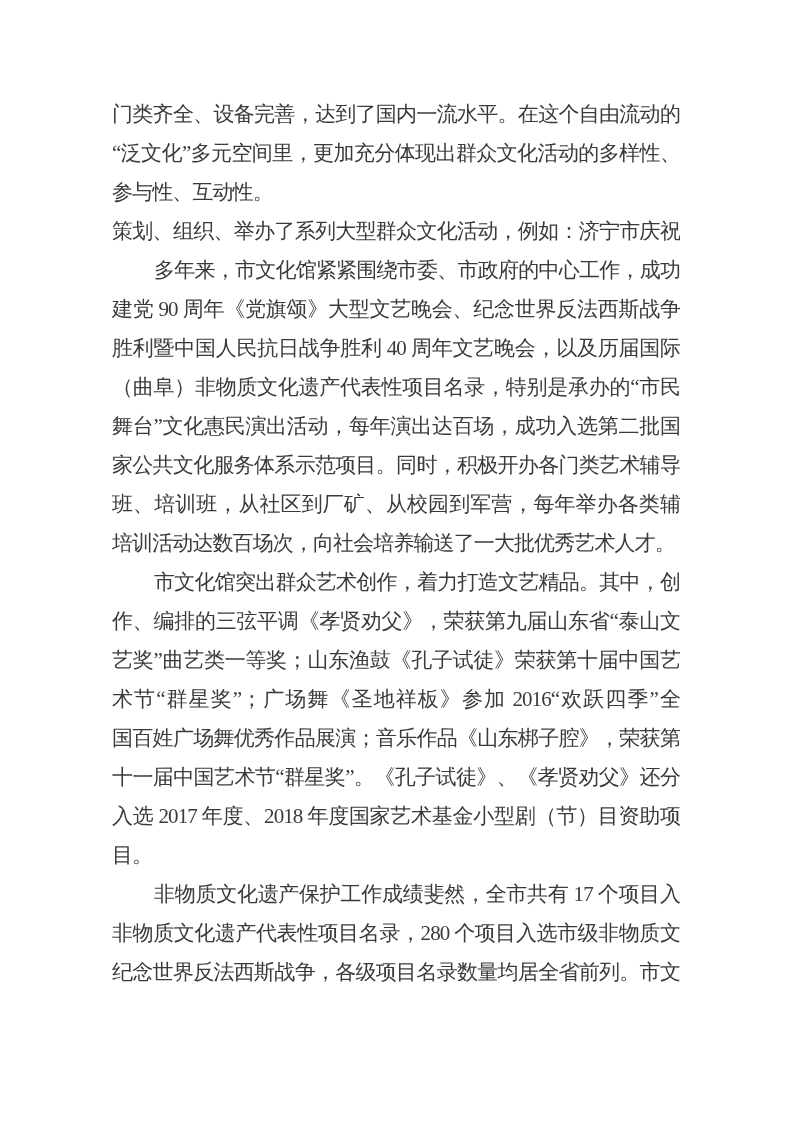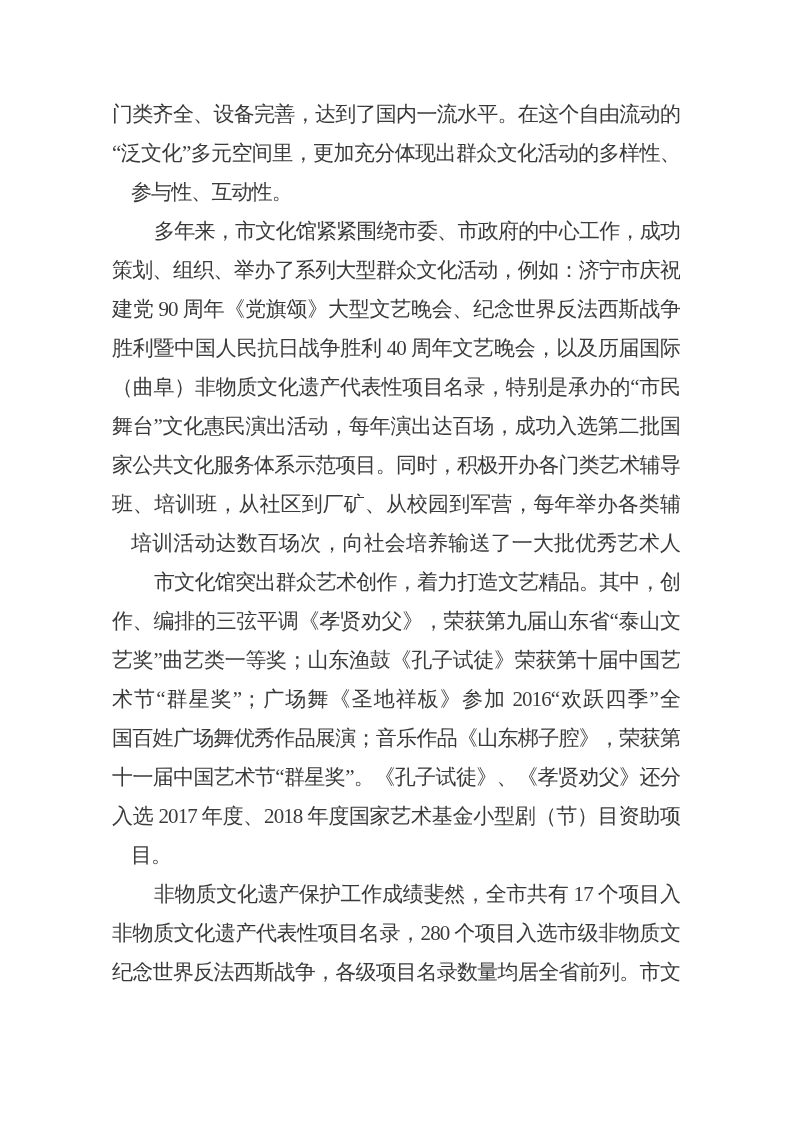--- a/index.html
+++ b/index.html
@@ -34,36 +34,35 @@
     text-align-last: justify;
     text-justify: inter-character;
     height: 39px;
     overflow: hidden;
   }
   .text-line.first-indent {
     text-indent: 2em;
   }
   .text-line.para-last {
     text-align-last: left;
-    margin-left: 19px;
   }
 </style>
 </head>
 <body>
 
 <div class="page" style="background: rgb(255, 255, 255);">
   <div class="text-block" id="text-block" style="color: rgb(58, 58, 58);">
       <div class="paragraph">
         <div class="text-line">门类齐全、设备完善，达到了国内一流水平。在这个自由流动的</div>
         <div class="text-line">“泛文化”多元空间里，更加充分体现出群众文化活动的多样性、</div>
         <div class="text-line para-last">参与性、互动性。</div>
       </div>
       <div class="paragraph">
+        <div class="text-line">策划、组织、举办了系列大型群众文化活动，例如：济宁市庆祝</div>
         <div class="text-line first-indent">多年来，市文化馆紧紧围绕市委、市政府的中心工作，成功</div>
-        <div class="text-line">策划、组织、举办了系列大型群众文化活动，例如：济宁市庆祝</div>
         <div class="text-line">建党 90 周年《党旗颂》大型文艺晚会、纪念世界反法西斯战争</div>
         <div class="text-line">胜利暨中国人民抗日战争胜利 40 周年文艺晚会，以及历届国际</div>
         <div class="text-line">（曲阜）非物质文化遗产代表性项目名录，特别是承办的“市民大</div>
         <div class="text-line">舞台”文化惠民演出活动，每年演出达百场，成功入选第二批国</div>
         <div class="text-line">家公共文化服务体系示范项目。同时，积极开办各门类艺术辅导</div>
         <div class="text-line">班、培训班，从社区到厂矿、从校园到军营，每年举办各类辅导、</div>
         <div class="text-line para-last">培训活动达数百场次，向社会培养输送了一大批优秀艺术人才。</div>
       </div>
       <div class="paragraph">
         <div class="text-line first-indent">市文化馆突出群众艺术创作，着力打造文艺精品。其中，创</div>

